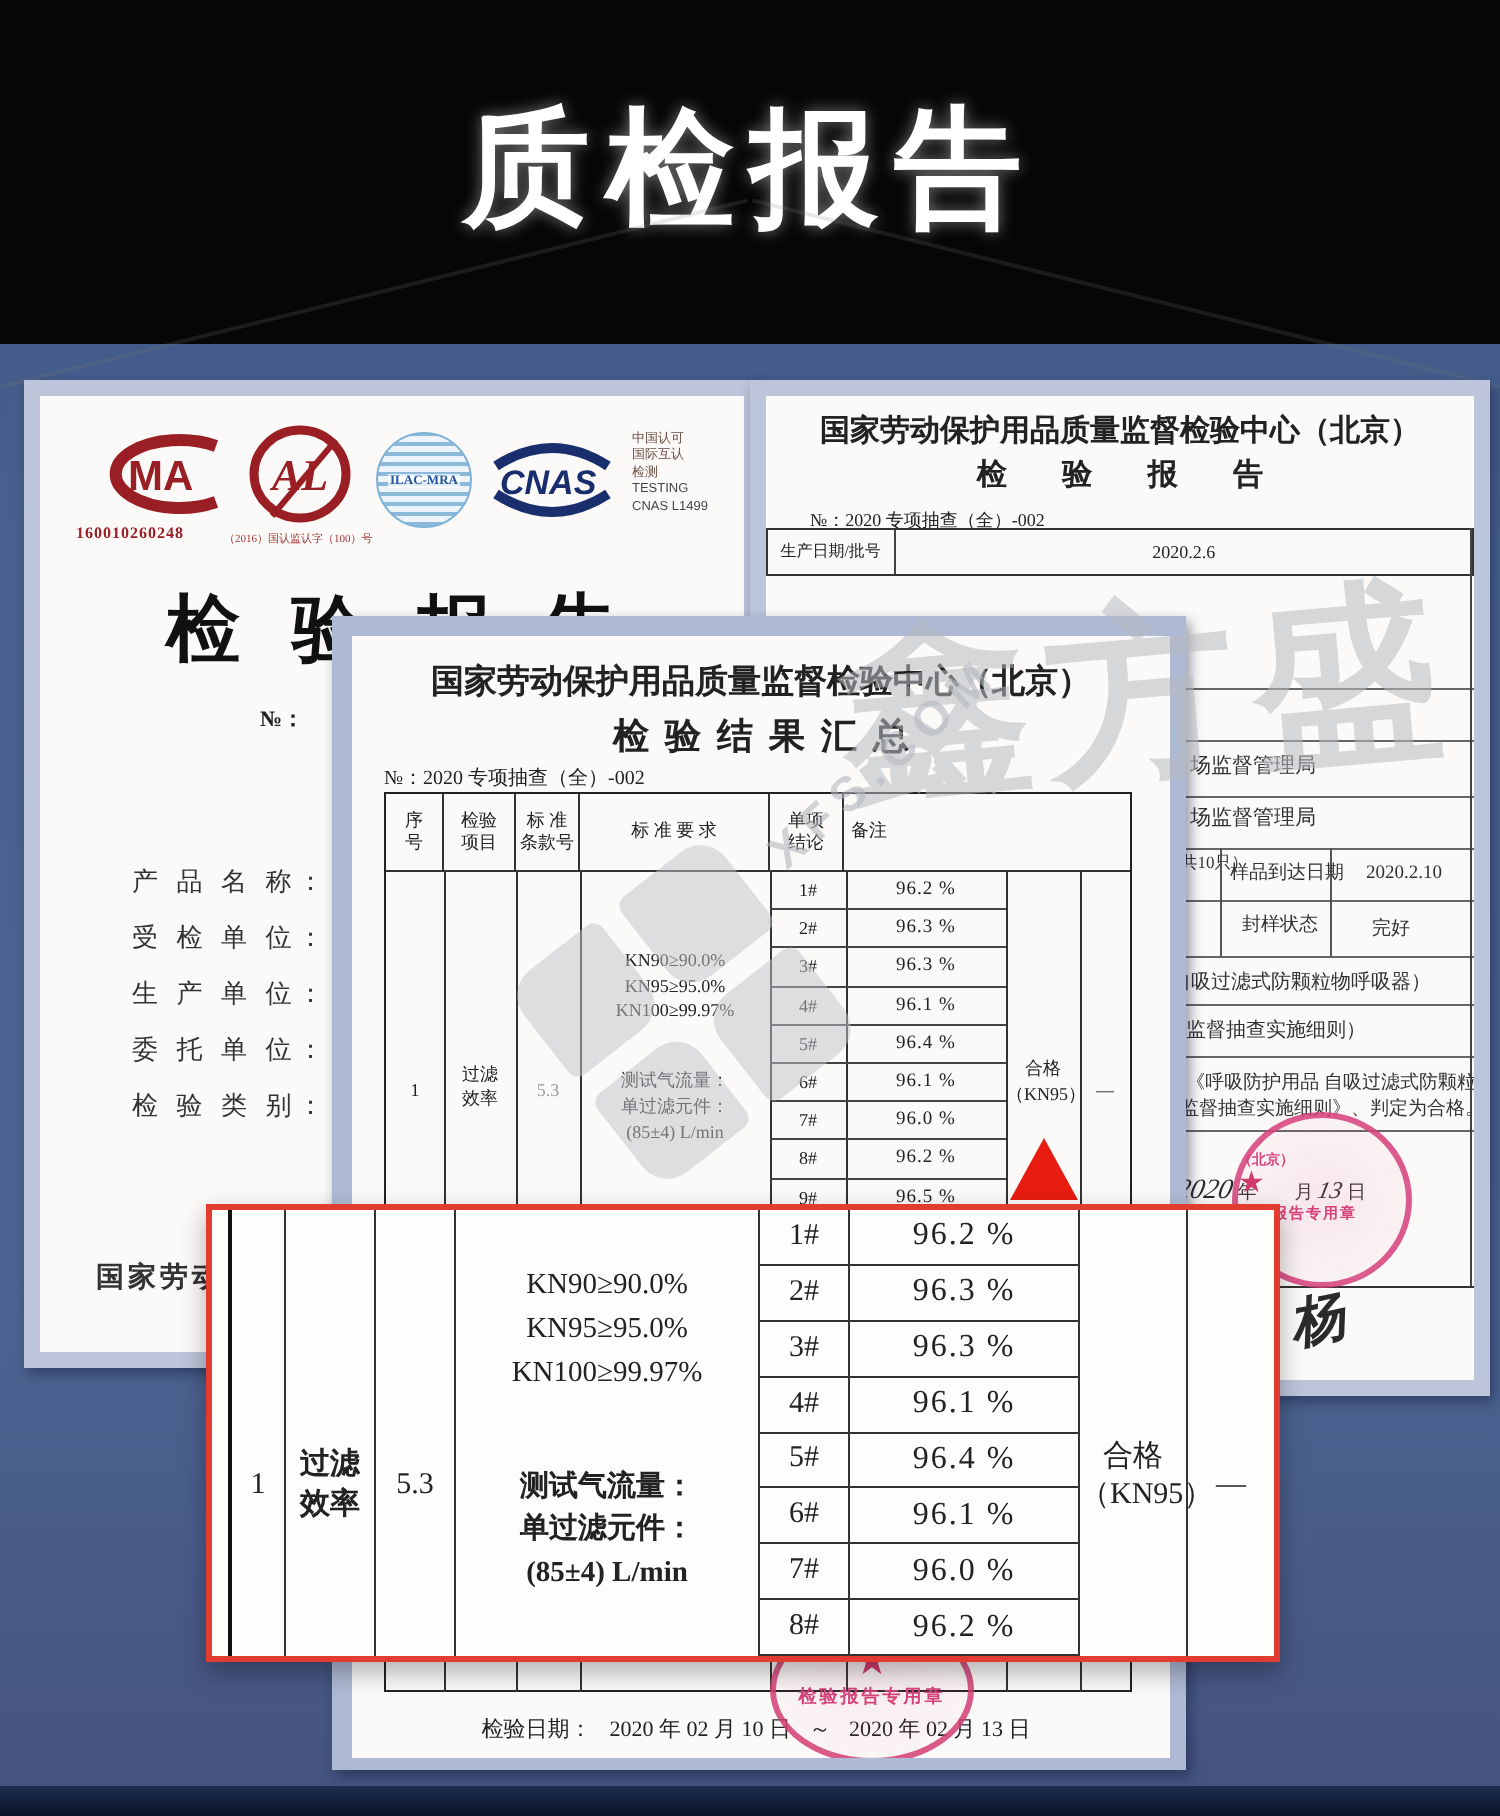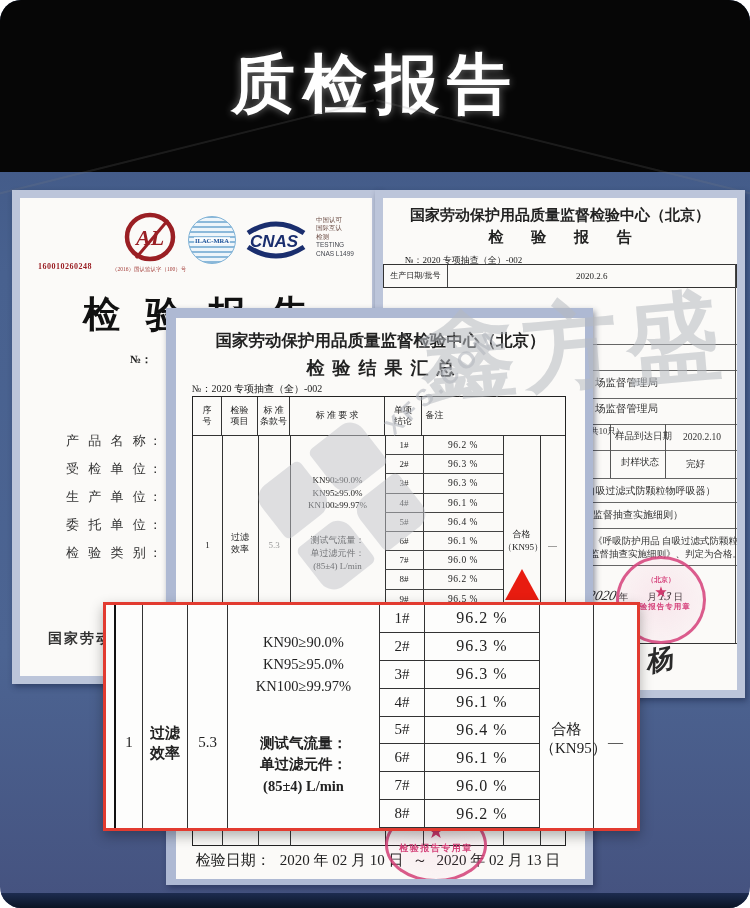--- a/index.html
+++ b/index.html
@@ -1,18 +1,18 @@
 <!DOCTYPE html>
 <html><head>
 <meta charset="utf-8">
 <style>
   html,body{margin:0;padding:0;}
   .page{position:relative;width:750px;height:908px;overflow:hidden;
     background:linear-gradient(180deg,#3d5380 0%,#48618f 30%,#4c6492 72%,#45527f 100%);
-    font-family:"Liberation Serif", serif;color:#222;border-radius:21px;}
+    font-family:"Liberation Serif", serif;color:#222;}
   
   .banner{position:absolute;left:0;top:0;width:750px;height:172px;background:#060606;z-index:0;}
   .banner h1{margin:0;width:100%;text-align:center;line-height:168px;
     font-family:"Liberation Sans", sans-serif;font-weight:900;font-size:64px;color:#fff;
     letter-spacing:8px;text-shadow:0 0 8px rgba(255,255,255,.45);}
   .banner .xline{position:absolute;height:2px;background:rgba(130,130,130,.18);}
   .xl1{width:420px;left:-40px;top:150px;transform:rotate(-14deg);}
   .xl2{width:420px;right:-40px;top:150px;transform:rotate(14deg);}
   
   .doc{position:absolute;background:#fbfaf8;box-sizing:border-box;box-shadow:2px 3px 6px rgba(15,25,55,.45);}
@@ -51,21 +51,21 @@
   .info-cell{border-right:1px solid #444;box-sizing:border-box;display:flex;align-items:center;
     justify-content:center;text-align:center;line-height:1.2;}
   .info-cell:last-child{border-right:none;}
   .ir1 .info-cell{height:32px;border-bottom:1px solid #444;}
   .ir2 .info-cell{height:22px;}
   .hline{position:absolute;left:140px;right:0;border-top:1px solid #666;}
   .vline{position:absolute;border-left:1px solid #555;}
   .frag{position:absolute;font-size:10px;color:#333;white-space:nowrap;}
   .stamp-b{position:absolute;left:233px;top:358px;width:84px;height:82px;border:3px solid rgba(213,64,122,.85);
     border-radius:50%;background:radial-gradient(circle,rgba(236,120,170,.14),rgba(236,120,170,.03));
-    color:#d6437c;text-align:center;z-index:3;}
+    color:#d6437c;z-index:3;}
   .stamp-b .bj{font-size:7px;margin-top:16px;font-weight:bold;}
   .stamp-b .star{font-size:15px;line-height:14px;color:#d13a6f;}
   .stamp-b .btxt{font-size:7.5px;font-weight:bold;letter-spacing:1px;margin-top:3px;}
   .sig-b{position:absolute;left:262px;top:444px;font-size:27px;font-style:italic;color:#2a2a2a;
     transform:rotate(-12deg);font-weight:bold;}
   .date-b{position:absolute;left:184px;top:390px;font-size:9.5px;white-space:nowrap;color:#333;}
   .date-b .hw{font-style:italic;font-size:14px;transform:skewX(-12deg);display:inline-block;color:#2b2b2b;}
   
   .doc-c{left:166px;top:308px;width:427px;height:577px;border-style:solid;border-color:#aeb9d3;
     border-width:10px 8px 6px 10px;z-index:3;}
@@ -78,22 +78,22 @@
   .sh{box-sizing:border-box;border-right:1px solid #333;display:flex;align-items:center;justify-content:center;
     text-align:center;font-size:9px;line-height:1.25;}
   .sh:last-child{border-right:none;}
   .sum-body{position:relative;height:410px;}
   .sb-v{position:absolute;top:0;bottom:0;border-left:1px solid #333;}
   .sum-cell{position:absolute;font-size:9px;text-align:center;}
   .sum-id{position:absolute;left:192px;width:38px;height:19.2px;border-bottom:1px solid #444;box-sizing:border-box;
     display:flex;align-items:center;justify-content:center;font-size:9px;}
   .sum-val{position:absolute;left:230px;width:80px;height:19.2px;border-bottom:1px solid #444;box-sizing:border-box;
     display:flex;align-items:center;justify-content:center;font-size:9.5px;letter-spacing:.5px;}
-  .sum-date{position:absolute;left:16px;top:530px;width:372px;height:24px;display:flex;align-items:center;
-    justify-content:center;gap:9px;font-size:15px;white-space:nowrap;}
+  .sum-date{position:absolute;left:16px;top:530px;width:372px;height:24px;display:flex;align-items:flex-end;
+    justify-content:center;gap:9px;font-size:11px;white-space:nowrap;}
   .stamp-c{position:absolute;left:209px;top:490px;width:96px;height:68px;border:3px solid rgba(210,62,118,.85);
     border-radius:50%;color:#d5437a;text-align:center;z-index:2;
     background:radial-gradient(ellipse,rgba(236,120,170,.10),rgba(236,120,170,.02));}
   .stamp-c .star{font-size:20px;line-height:20px;margin-top:10px;color:#d13a6f;}
   .stamp-c .btxt{font-size:9px;font-weight:bold;letter-spacing:1.5px;margin-top:1px;}
   
   .wm{position:absolute;left:170px;top:250px;width:580px;height:420px;z-index:4;pointer-events:none;}
   .wm-brand{position:absolute;left:250px;top:34px;font-family:"Liberation Sans",sans-serif;font-weight:900;
     font-size:95px;letter-spacing:8px;color:rgba(182,185,192,.55);transform:rotate(-5deg);}
   .wm-logo-text{position:absolute;left:200px;top:118px;font-family:"Liberation Sans",sans-serif;font-weight:bold;
@@ -138,20 +138,26 @@
 
   <div class="banner">
     <div class="xline xl1"></div>
     <div class="xline xl2"></div>
     <h1>质检报告</h1>
   </div>
 
   <div class="doc doc-a">
     <div class="paper">
       <div class="logos">
+        <div class="logo-cma">
+          <svg width="74" height="46" viewBox="0 0 74 46">
+            <path d="M64 9 A 32 17 0 1 0 64 37" fill="none" stroke="#9a1f24" stroke-width="6"></path>
+            <text x="20" y="31" font-size="21" font-weight="bold" fill="#9a1f24" font-family="Liberation Sans, sans-serif">MA</text>
+          </svg>
+        </div>
         <div class="cma-num">160010260248</div>
         <div class="logo-al">
           <svg width="54" height="52" viewBox="0 0 54 52">
             <ellipse cx="26" cy="25" rx="23" ry="22" fill="none" stroke="#9a1f24" stroke-width="4.5"></ellipse>
             <text x="12" y="33" font-size="22" font-weight="bold" font-style="italic" fill="#9a1f24" font-family="Liberation Serif, serif">AL</text>
             <path d="M44 8 L12 46" stroke="#9a1f24" stroke-width="3" fill="none"></path>
           </svg>
         </div>
         <div class="al-note">（2016）国认监认字（100）号</div>
         <div class="logo-ilac">

